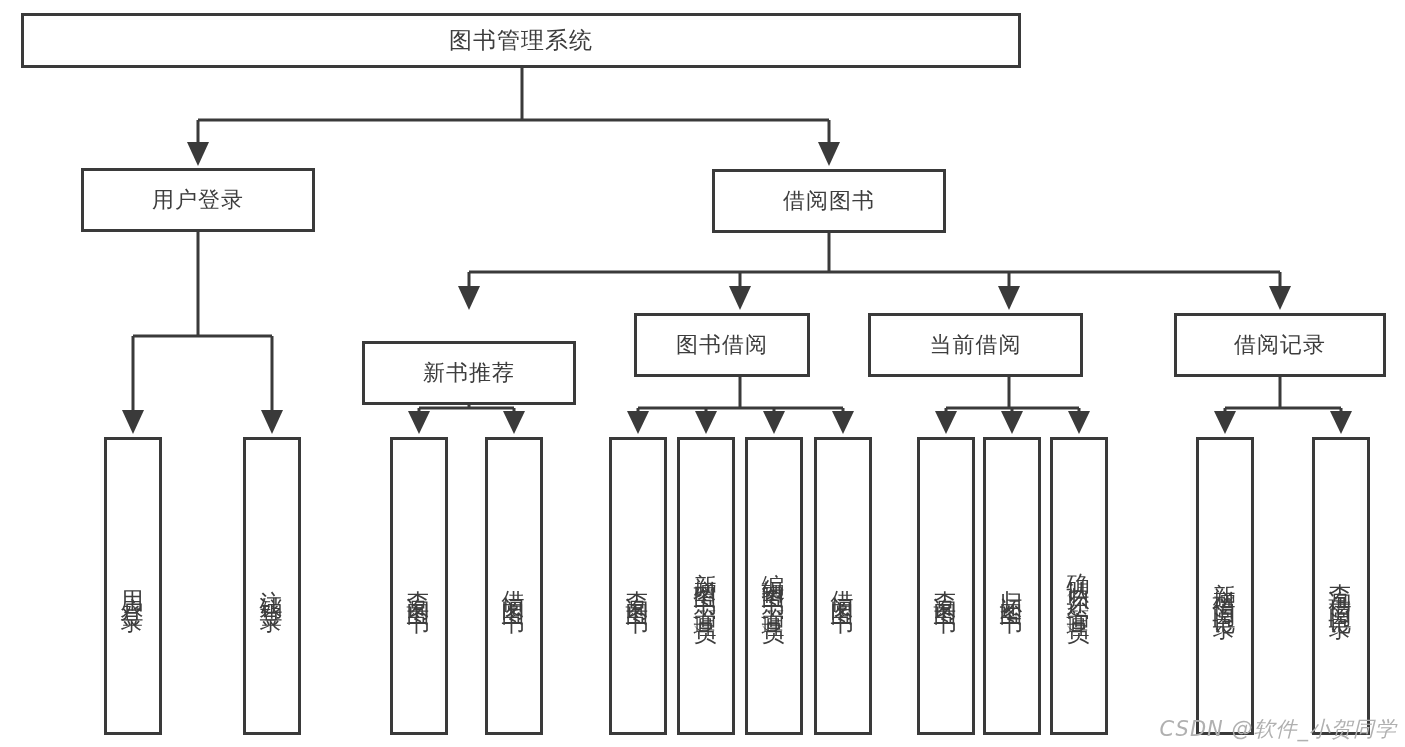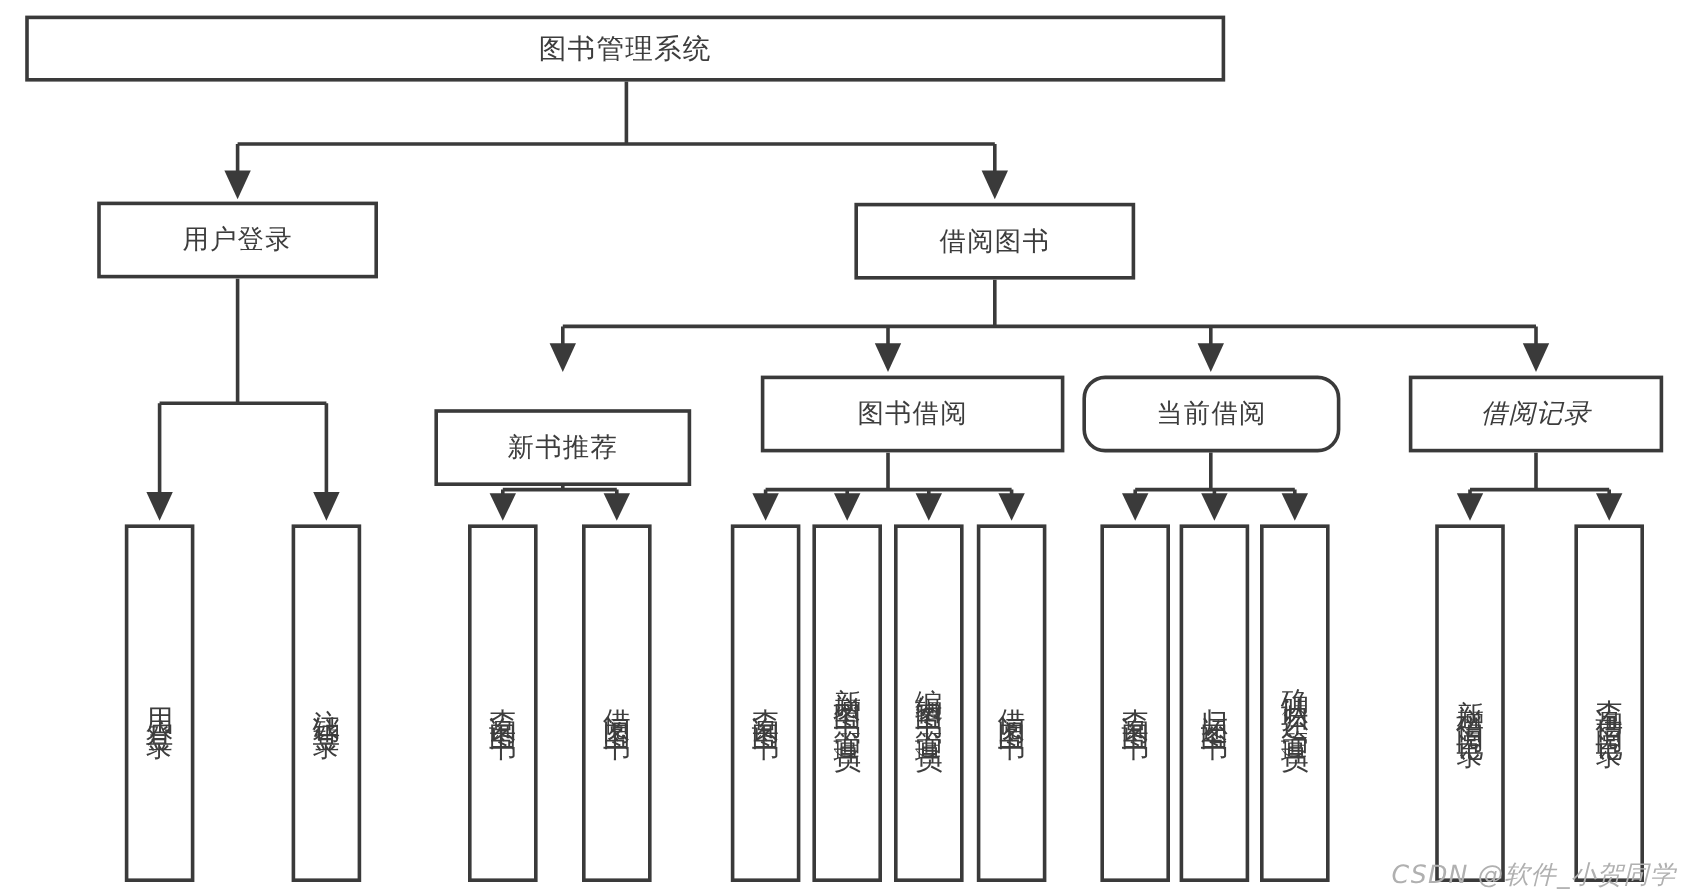--- a/index.html
+++ b/index.html
@@ -85,23 +85,23 @@
     <polygon fill="#3a3a3a" stroke="none" points="1214,411 1236,411 1225,434"></polygon>
     <polygon fill="#3a3a3a" stroke="none" points="1330,411 1352,411 1341,434"></polygon>
   </svg>
 
   <div class="box root">图书管理系统</div>
 
   <div class="box lvl2" style="left:81px;">用户登录</div>
   <div class="box lvl2" style="left:712px;top:169px;">借阅图书</div>
 
   <div class="box lvl3" style="left:362px;width:214px;margin-top:28px;">新书推荐</div>
-  <div class="box lvl3" style="left:634px;width:253px;">图书借阅</div>
-  <div class="box lvl3" style="left:902px;width:215px;border-radius:19px;">当前借阅</div>
-  <div class="box lvl3" style="left:1174px;width:212px;font-style:italic;">借阅记录</div>
+  <div class="box lvl3" style="left:634px;width:176px;">图书借阅</div>
+  <div class="box lvl3" style="left:868px;width:215px;">当前借阅</div>
+  <div class="box lvl3" style="left:1174px;width:212px;">借阅记录</div>
 
   <div class="box leaf" style="left:104px;">用户登录</div>
   <div class="box leaf" style="left:243px;">注销登录</div>
 
   <div class="box leaf" style="left:390px;">查询图书</div>
   <div class="box leaf" style="left:485px;">借阅图书</div>
 
   <div class="box leaf" style="left:609px;">查询图书</div>
   <div class="box leaf" style="left:677px;">新增图书（管理员）</div>
   <div class="box leaf" style="left:745px;">编辑图书（管理员）</div>

